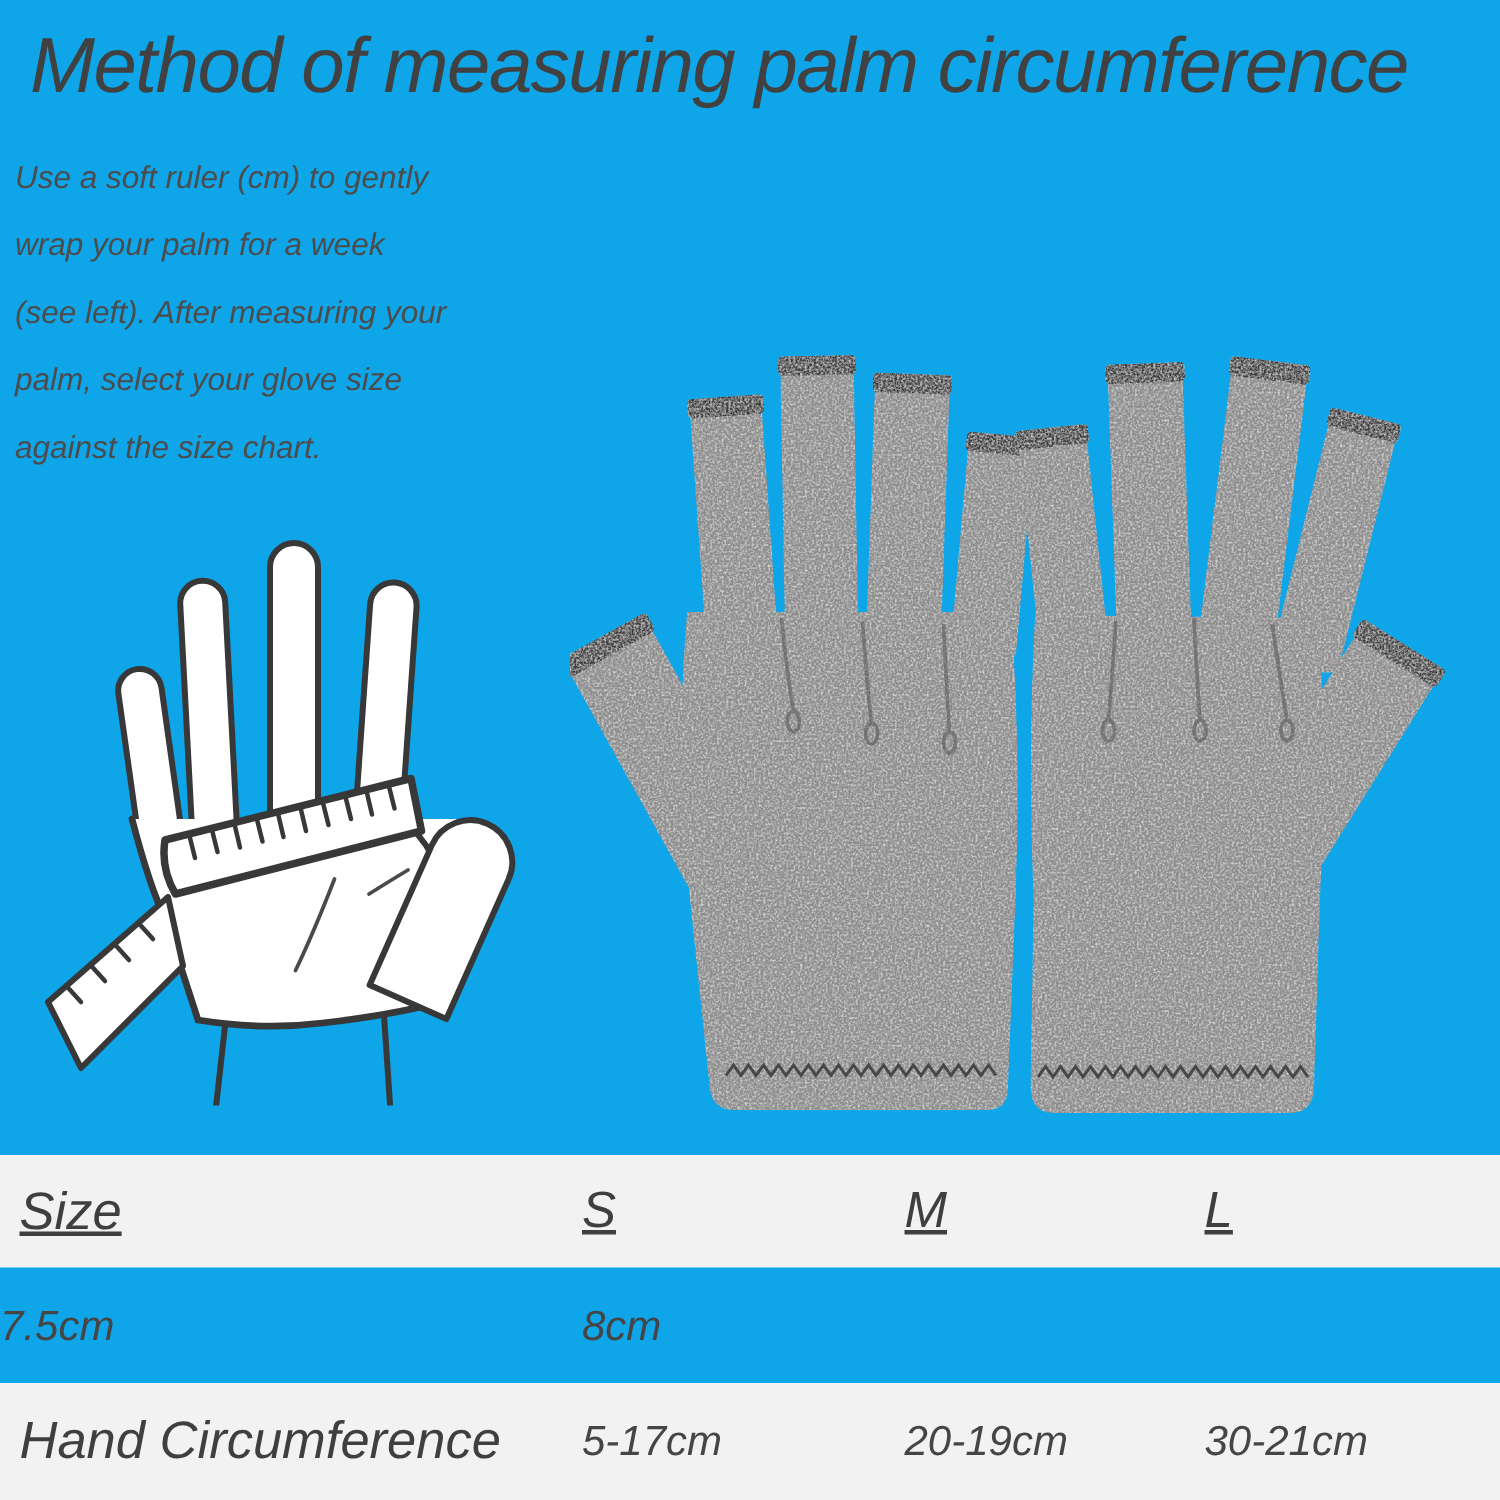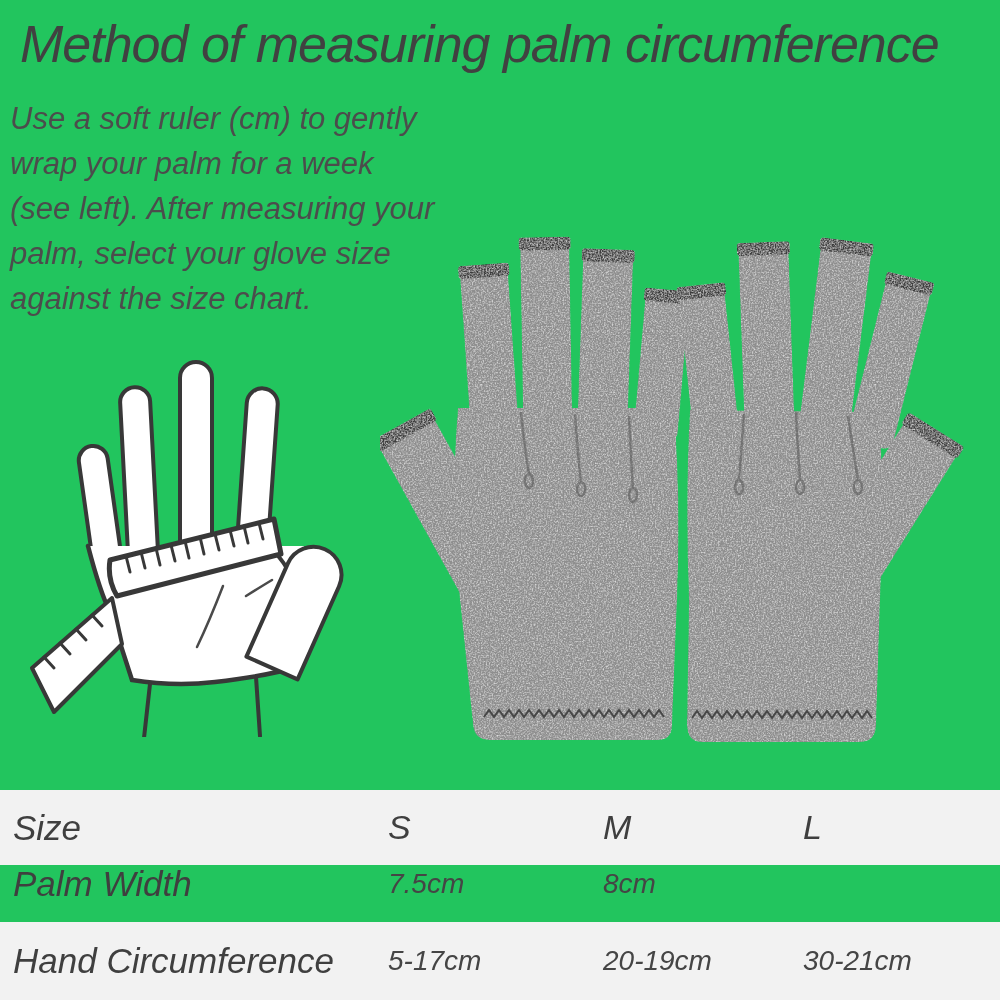--- a/index.html
+++ b/index.html
@@ -1,28 +1,28 @@
 <!DOCTYPE html>
 <html><head>
 <meta charset="utf-8">
 <style>
   html,body{margin:0;padding:0;background:#ffffff;}
-  .page{position:relative;width:1000px;height:1000px;background:#22c55e;overflow:hidden;
+  .page{position:relative;width:1000px;height:1000px;background:#0ea5e9;overflow:hidden;
         font-family:"Liberation Sans",sans-serif;}
   .title{position:absolute;left:20px;top:14px;font-size:52px;font-style:italic;font-weight:400;
          color:#414141;letter-spacing:-1px;white-space:nowrap;}
-  .desc{position:absolute;left:10px;top:96px;width:500px;font-size:31px;line-height:45px;
+  .desc{position:absolute;left:10px;top:96px;width:500px;font-size:21px;line-height:45px;
         font-style:italic;color:#4c4c4c;white-space:pre-line;}
   .hand-illo{position:absolute;left:10px;top:332px;width:385px;height:405px;}
   .gloves-illo{position:absolute;left:380px;top:200px;width:590px;height:560px;}
   .chart-row{position:absolute;left:0;width:1000px;display:grid;
              grid-template-columns:388px 215px 200px 1fr;align-items:center;
              font-style:italic;color:#3f3f3f;}
   .chart-row.stripe{background:#f2f2f2;}
-  .row-size{top:790px;height:75px;}
+  .row-size{top:770px;height:75px;text-decoration:underline;}
   .row-palm{top:845px;height:77px;}
   .row-circ{top:922px;height:78px;}
   .cell-label{padding-left:13px;font-size:35px;}
   .cell-hdr{font-size:34px;}
   .cell-val{font-size:28px;color:#454545;}
 </style>
 </head>
 <body>
 
 <div class="page">
@@ -185,21 +185,20 @@
   </svg>
 
   <div class="chart-row stripe row-size">
     <div class="cell-label">Size</div>
     <div class="cell-hdr">S</div>
     <div class="cell-hdr">M</div>
     <div class="cell-hdr">L</div>
   </div>
 
   <div class="chart-row row-palm">
-    <div class="cell-label">Palm Width</div>
     <div class="cell-val">7.5cm</div>
     <div class="cell-val">8cm</div>
   </div>
 
   <div class="chart-row stripe row-circ">
     <div class="cell-label">Hand Circumference</div>
     <div class="cell-val">5-17cm</div>
     <div class="cell-val">20-19cm</div>
     <div class="cell-val">30-21cm</div>
   </div>

